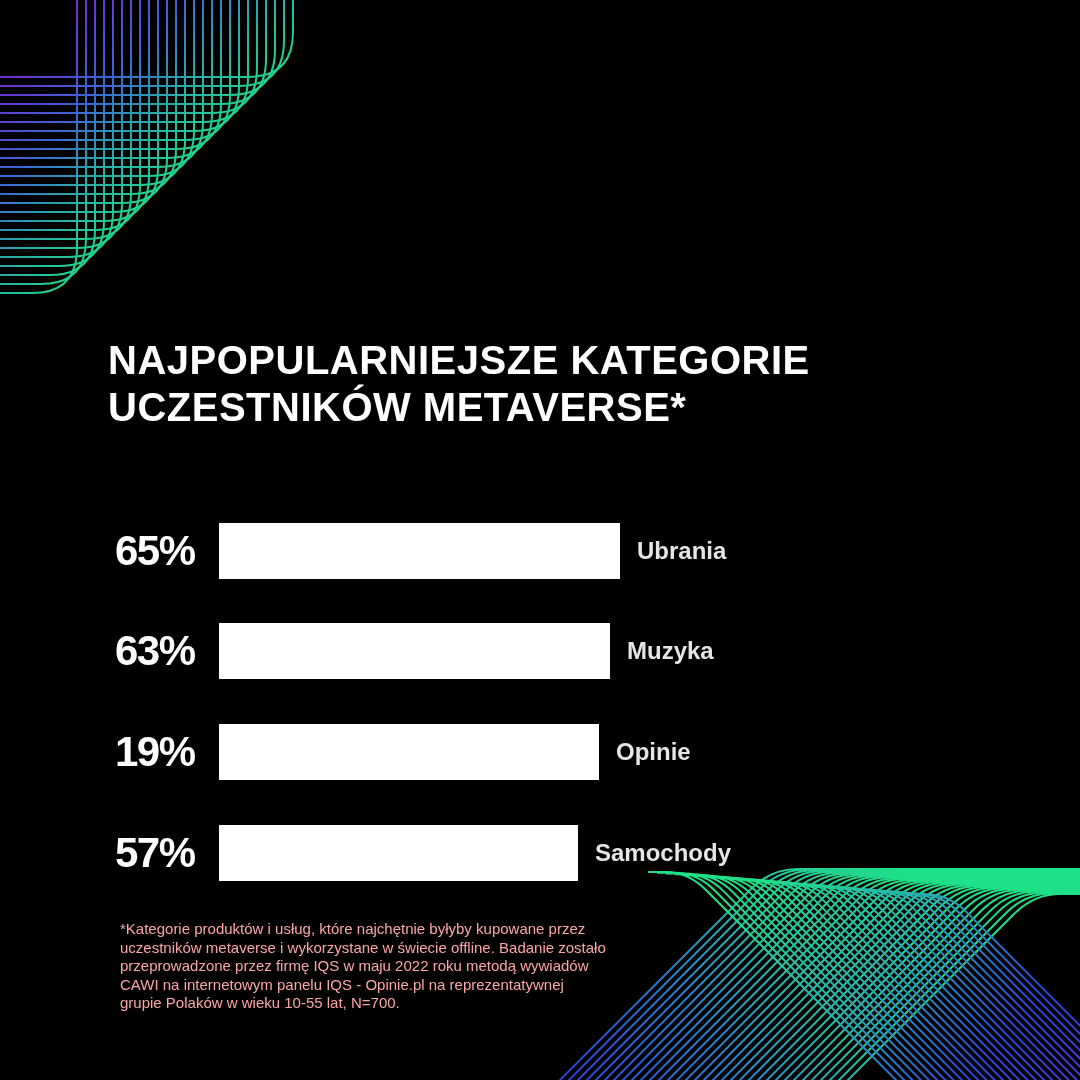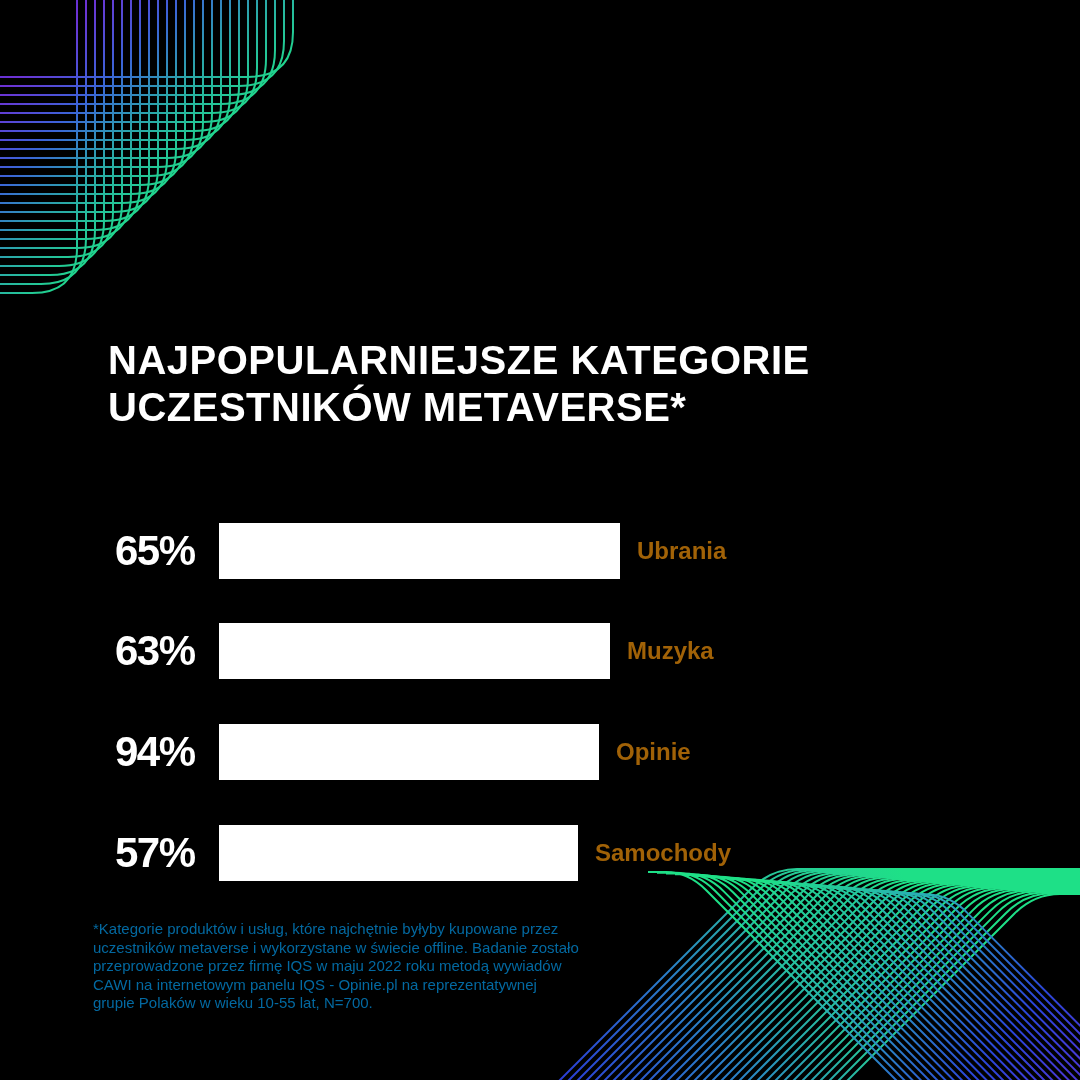--- a/index.html
+++ b/index.html
@@ -15,25 +15,25 @@
     font-size:40px;font-weight:800;line-height:47px;letter-spacing:0.5px;
     white-space:nowrap;
   }
   .row{position:absolute;left:11px;height:56px;width:1080px;}
   .pct{
     position:absolute;left:104px;top:0;height:56px;line-height:56px;
     color:#fff;font-size:42px;font-weight:800;letter-spacing:-1.5px;
   }
   .bar{position:absolute;left:208px;top:0;height:56px;background:#fff;}
   .cat{
-    position:absolute;top:0;height:56px;line-height:56px;color:#a16207;
+    position:absolute;top:0;height:56px;line-height:56px;color:#e5e5e5;
     font-size:24px;font-weight:700;white-space:nowrap;
   }
   .footnote{
-    position:absolute;left:93px;top:920px;width:560px;color:#0369a1;
+    position:absolute;left:120px;top:920px;width:560px;color:#fca5a5;
     font-size:15px;line-height:18.6px;font-weight:400;white-space:pre-line;
   }
 </style>
 </head>
 <body>
 
 <div id="canvas">
 
   <svg id="tl-lines" class="deco" width="400" height="400" viewBox="0 0 400 400">
     <defs>
@@ -168,21 +168,21 @@
         <div class="pct">65%</div>
         <div class="bar" style="width: 401px; background: rgb(255, 255, 255);"></div>
         <div class="cat" style="left: 626px;">Ubrania</div>
       </div>
       <div class="row" style="top: 623px;">
         <div class="pct">63%</div>
         <div class="bar" style="width: 391px; background: rgb(255, 255, 255);"></div>
         <div class="cat" style="left: 616px;">Muzyka</div>
       </div>
       <div class="row" style="top: 724px;">
-        <div class="pct">94%</div>
+        <div class="pct">19%</div>
         <div class="bar" style="width: 380px; background: rgb(255, 255, 255);"></div>
         <div class="cat" style="left: 605px;">Opinie</div>
       </div>
       <div class="row" style="top: 825px;">
         <div class="pct">57%</div>
         <div class="bar" style="width: 359px; background: rgb(255, 255, 255);"></div>
         <div class="cat" style="left: 584px;">Samochody</div>
       </div>
     </div>
 

